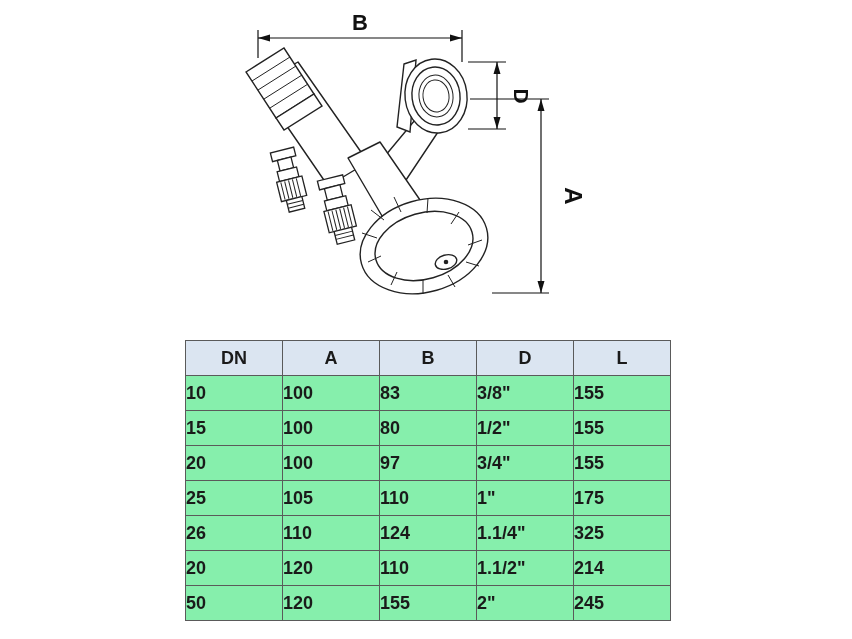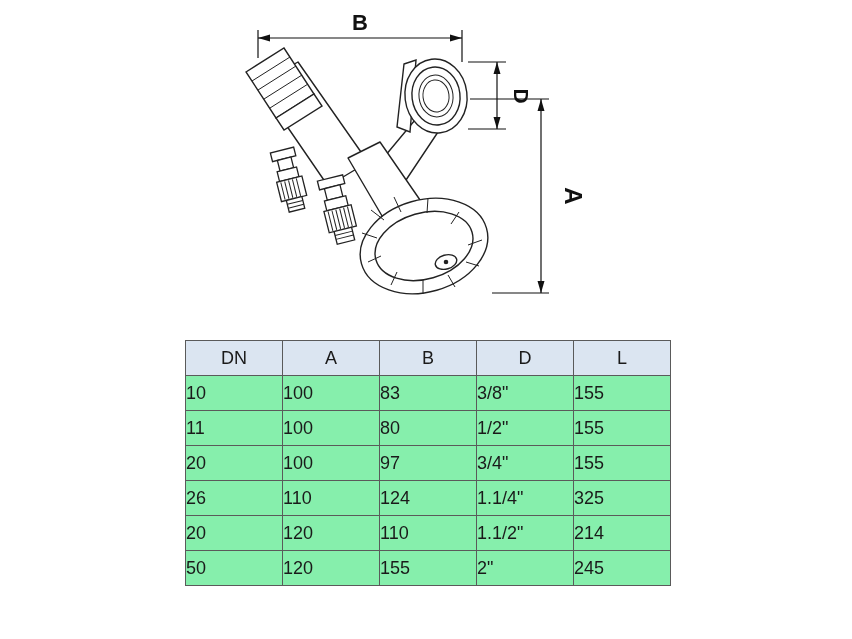--- a/index.html
+++ b/index.html
@@ -11,21 +11,21 @@
   .drawing-area { position:absolute; top:0; left:0; width:852px; height:335px; }
   svg text { font-family:"Liberation Sans", sans-serif; }
 
   table.dim-table {
     position:absolute; top:340px; left:185px;
     border-collapse:collapse; table-layout:fixed;
     font-size:18px; color:#1a1a1a;
   }
   table.dim-table th, table.dim-table td {
     width:96px; height:34px; vertical-align:middle;
-    border:1px solid #5a5a5a; padding:0; font-weight:normal;
+    border:1px solid #5a5a5a; padding:0; font-weight:bold;
   }
   table.dim-table thead th { background:#dbe5f1; }
   table.dim-table td { background:#86efac; }
 </style>
 </head>
 <body>
 
 <div class="page">
 
   <div class="drawing-area">
@@ -159,32 +159,39 @@
     </thead>
     <tbody>
         <tr>
           <td>10</td>
           <td>100</td>
           <td>83</td>
           <td>3/8"</td>
           <td>155</td>
         </tr>
         <tr>
-          <td>11</td>
+          <td>15</td>
           <td>100</td>
           <td>80</td>
           <td>1/2"</td>
           <td>155</td>
         </tr>
         <tr>
           <td>20</td>
           <td>100</td>
           <td>97</td>
           <td>3/4"</td>
           <td>155</td>
+        </tr>
+        <tr>
+          <td>25</td>
+          <td>105</td>
+          <td>110</td>
+          <td>1"</td>
+          <td>175</td>
         </tr>
         <tr>
           <td>26</td>
           <td>110</td>
           <td>124</td>
           <td>1.1/4"</td>
           <td>325</td>
         </tr>
         <tr>
           <td>20</td>

